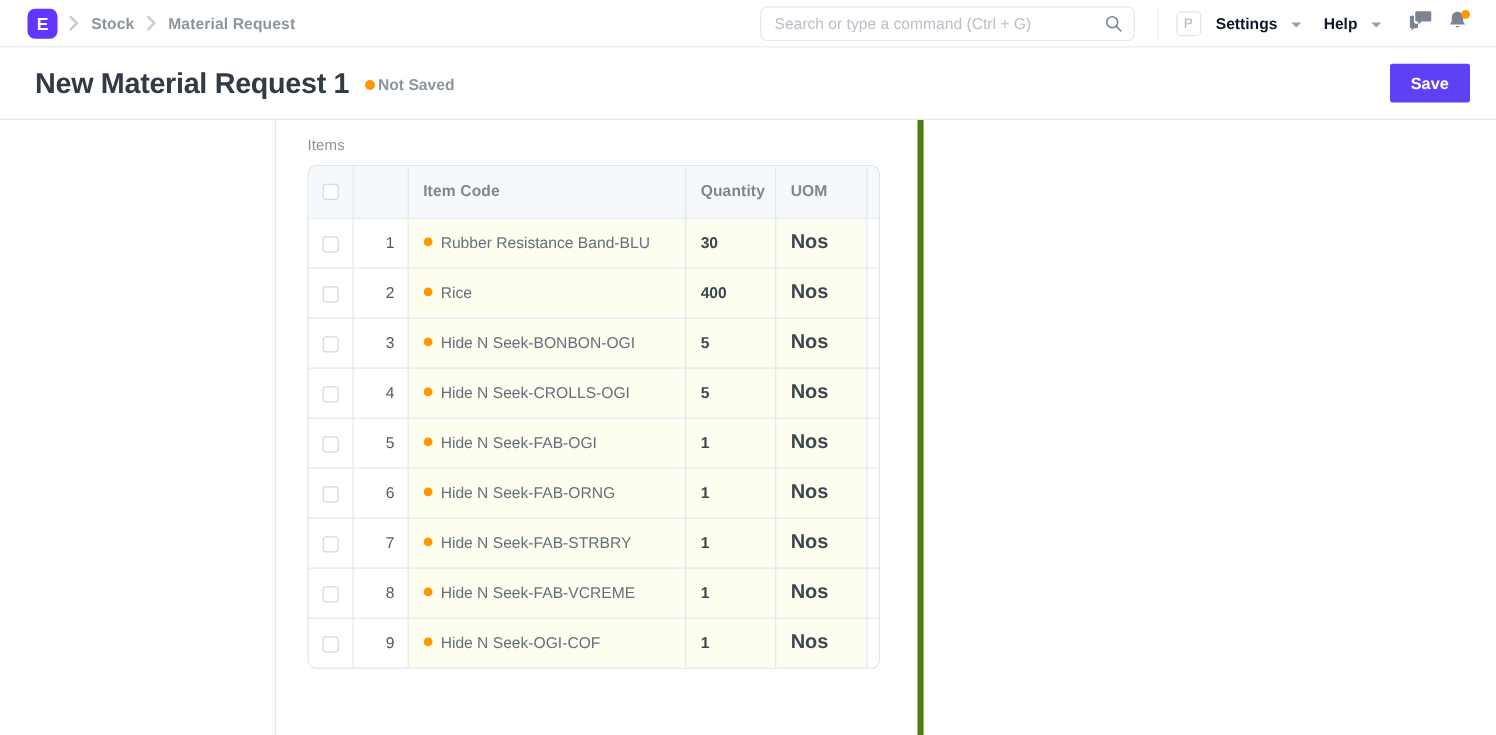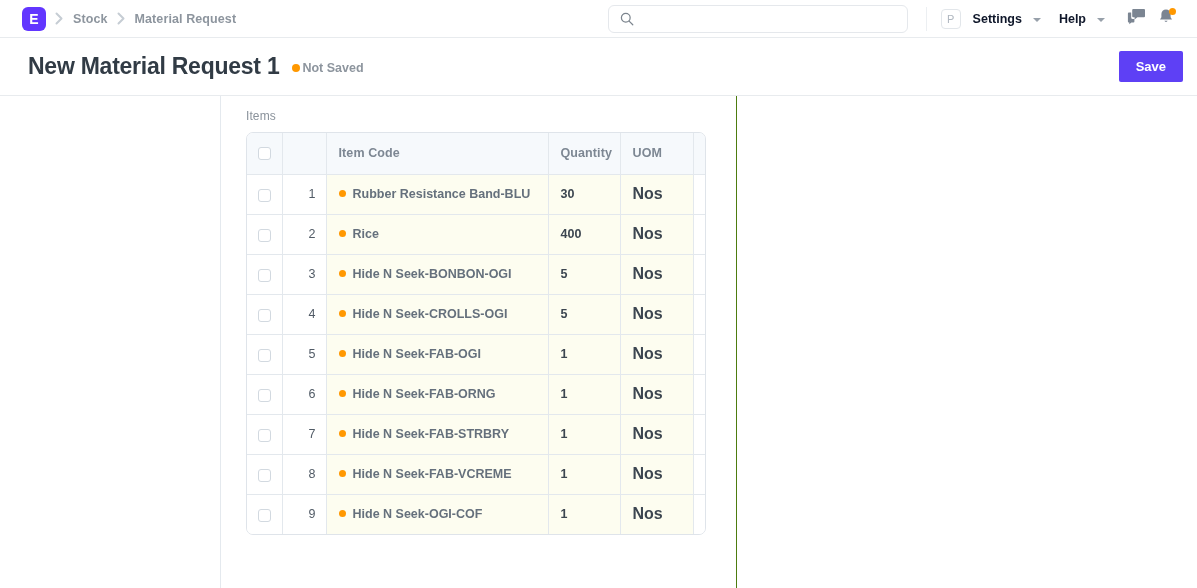--- a/index.html
+++ b/index.html
@@ -113,21 +113,21 @@
     border-radius: 50%;
     background: #ff9800;
   }
 
   
   .page-head {
     height: 58px;
     background: #fff;
     border-bottom: 1px solid #e8ebee;
     display: flex; align-items: center;
-    padding: 0 14px 0 28px;
+    padding: 0 21px 0 28px;
   }
   .page-title {
     font-size: 23px;
     font-weight: bold;
     color: #313b45;
     letter-spacing: -0.25px;
   }
   .status-wrap {
     display: flex; align-items: center;
     gap: 2px;
@@ -164,21 +164,21 @@
     background: #fff;
   }
   .side-rail {
     width: 221px;
     border-right: 1px solid #e4e9ee;
     background: #fff;
     flex: none;
   }
   .content-col {
     flex: 1;
-    border-right: 1px solid #4d7c0f;
+    border-right: 5px solid #4d7c0f;
     max-width: 942px;
     padding: 13px 30px 0 25px;
     background: #fff;
     overflow: hidden;
   }
   .right-rail { flex: 1; background: #fff; }
 
   .section-label {
     font-size: 12px;
     color: #8a929b;
@@ -231,21 +231,21 @@
   td.cell-idx {
     text-align: right;
     color: #515b66;
     font-size: 12.5px;
     background: #fff;
     padding: 0 10px 0 0;
   }
   td.cell-item {
     background: #fdfdf0;
     color: #65707c;
-    font-weight: bold;
+    font-weight: normal;
     font-size: 12.5px;
     white-space: nowrap;
     overflow: hidden;
   }
   td.cell-qty {
     background: #fdfdf0;
     text-align: left;
     font-weight: bold;
     color: #3c4650;
     font-size: 12.5px;
@@ -315,20 +315,21 @@
     <span class="crumb-sep">
       <svg width="9" height="13" viewBox="0 0 9 13">
           <path d="M1.5 1.5 L6.5 6.5 L1.5 11.5" stroke="#c6cdd4" stroke-width="2" fill="none" stroke-linecap="round" stroke-linejoin="round"></path>
         </svg>
     </span>
     <a class="crumb" href="#">Material Request</a>
   </div>
 
   <div class="nav-right">
     <div class="searchbox">
+      <input type="text" placeholder="Search or type a command (Ctrl + G)" style="">
       <span class="search-icon">
         <svg width="14" height="14" viewBox="0 0 16 16">
             <circle cx="6.6" cy="6.6" r="5" stroke="#7c858e" stroke-width="1.4" fill="none"></circle>
             <path d="M10.4 10.4 L14.6 14.6" stroke="#7c858e" stroke-width="1.4" stroke-linecap="round"></path>
           </svg>
       </span>
     </div>
 
     <div class="nav-divider"></div>
 

